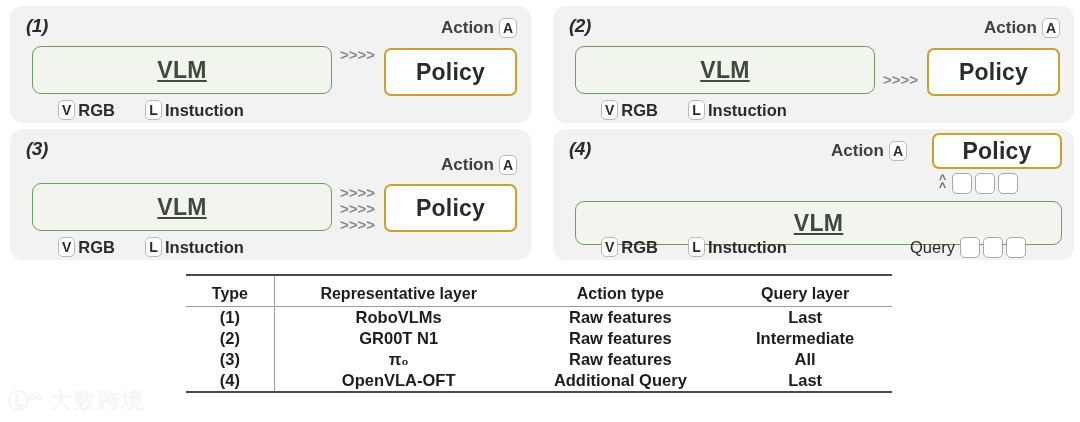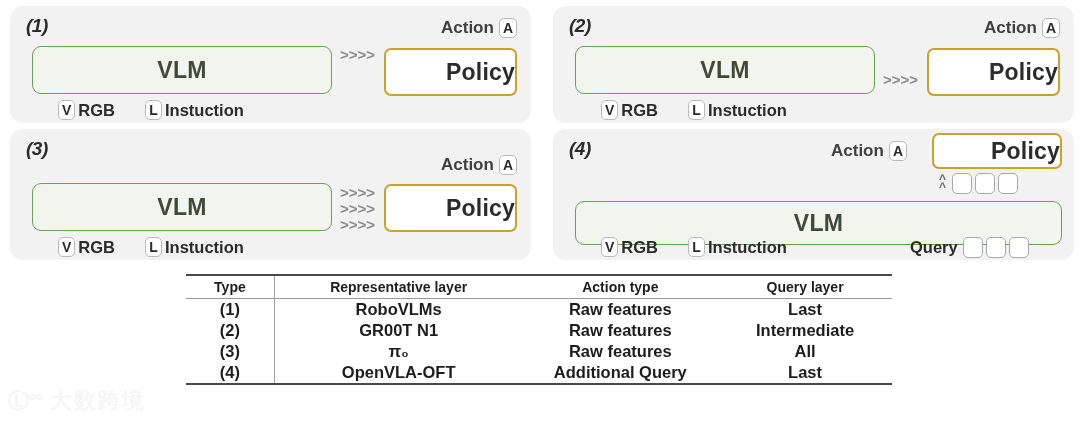--- a/index.html
+++ b/index.html
@@ -54,31 +54,32 @@
     display: flex;
     align-items: center;
     justify-content: center;
     box-sizing: border-box;
   }
   .vlm-label {
     font-size: 23px;
     font-weight: bold;
     color: #3f4a3a;
     letter-spacing: 0.3px;
+    text-decoration: underline;
   }
 
   
   .policy-box {
     position: absolute;
     border: 2px solid #c9a227;
     background: #ffffff;
     border-radius: 7px;
     display: flex;
     align-items: center;
-    justify-content: flex-end;
+    justify-content: center;
     box-sizing: border-box;
   }
   .policy-label {
     font-size: 23px;
     font-weight: bold;
     color: #2b2b2b;
     letter-spacing: 0.2px;
   }
 
   
@@ -153,21 +154,21 @@
     box-sizing: border-box;
   }
   .query-row {
     position: absolute;
     display: flex;
     align-items: center;
     gap: 5px;
   }
   .query-text {
     font-size: 16.5px;
-    font-weight: bold;
+    font-weight: normal;
     color: #2b2b2b;
   }
   .uparrows {
     position: absolute;
     font-size: 12px;
     font-weight: bold;
     line-height: 8px;
     color: #6a6a6a;
   }
   .uparrows span { display: block; }
@@ -183,22 +184,22 @@
     font-weight: bold;
     color: #1d1d1d;
   }
   #summary-table td, #summary-table th {
     text-align: center;
     padding: 1px 0;
     font-weight: bold;
   }
   #summary-table thead th {
     padding-bottom: 3px;
-    padding-top: 3px;
-    font-size: 14px;
+    padding-top: 9px;
+    font-size: 16px;
   }
   .rule-top   { border-top: 2.5px solid #4a4a4a; }
   .rule-mid   { border-top: 1.5px solid #9a9a9a; }
   .rule-bot   { border-top: 2.5px solid #4a4a4a; }
   .col-type   { width: 88px; }
   .col-work   { width: 248px; border-left: 1.4px solid #a0a0a0; }
   .col-feat   { width: 196px; }
   .col-layer  { width: 174px; }
   .body-row td { padding: 2.5px 0; }
 

